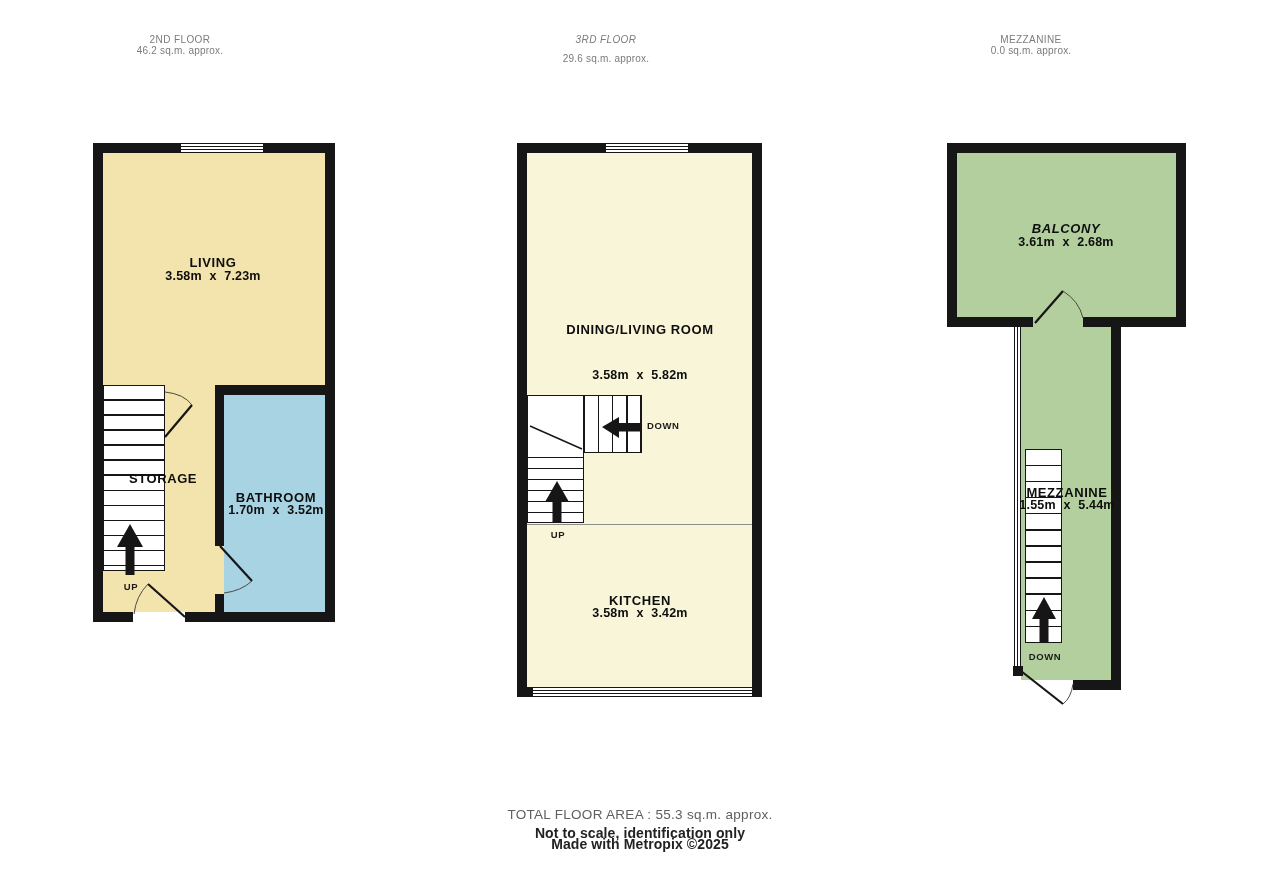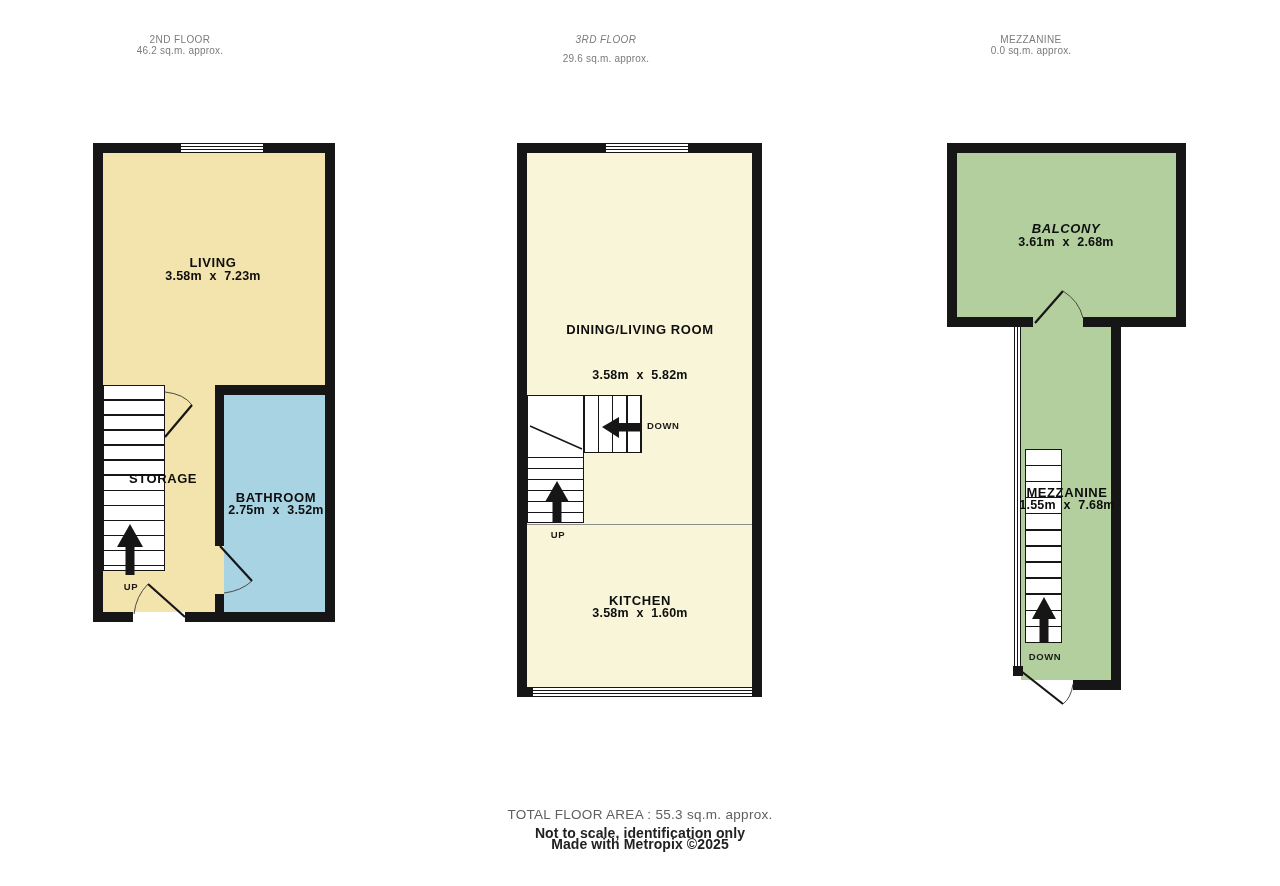--- a/index.html
+++ b/index.html
@@ -63,57 +63,57 @@
   <div class="wall" style="left:215px; top:594px; width:9px; height:18px;"></div>
   <div class="floor" style="left: 224px; top: 395px; width: 101px; height: 217px; background-color: rgb(168, 211, 226);"></div>
 
   <div class="stairs treads-h" style="left:103px; top:385px; width:62px; height:186px;"></div>
   <div class="gap" style="left:133px; top:612px; width:52px; height:10px;"></div>
 
   <div class="txt room-label" style="left:213px; top:256px;">LIVING</div>
   <div class="txt dims-label" style="left:213px; top:270px;">3.58m x 7.23m</div>
   <div class="txt room-label" style="left:163px; top:472px;">STORAGE</div>
   <div class="txt room-label" style="left:276px; top:491px;">BATHROOM</div>
-  <div class="txt dims-label" style="left:276px; top:504px;">2.75m x 3.52m</div>
+  <div class="txt dims-label" style="left:276px; top:504px;">1.70m x 3.52m</div>
   <div class="txt dir-label" style="left:131px; top:582px;">UP</div>
 
   <div class="wall" style="left:517px; top:143px; width:245px; height:554px;"></div>
   <div class="floor" style="left: 527px; top: 153px; width: 225px; height: 534px; background-color: rgb(248, 245, 216);"></div>
   <div class="window-h" style="left:606px; top:143px; width:82px;"></div>
   <div class="window-h" style="left:533px; top:687px; width:219px;"></div>
   <div class="divider" style="left:527px; top:524px; width:225px;"></div>
 
   <div class="stairs" style="left:527px; top:395px; width:57px; height:128px;">
     <div class="treads-h2" style="top:51px; height:74px;"></div>
   </div>
   <div class="stairs treads-v" style="left:584px; top:395px; width:58px; height:58px;"></div>
 
   <div class="txt room-label" style="left:640px; top:323px;">DINING/LIVING ROOM</div>
   <div class="txt dims-label" style="left:640px; top:337px;margin-top:32px;">3.58m x 5.82m</div>
   <div class="txt room-label" style="left:640px; top:594px;">KITCHEN</div>
-  <div class="txt dims-label" style="left:640px; top:607px;">3.58m x 1.60m</div>
+  <div class="txt dims-label" style="left:640px; top:607px;">3.58m x 3.42m</div>
   <div class="txt dir-label dir-label-left" style="left:647px; top:421px;">DOWN</div>
   <div class="txt dir-label" style="left:558px; top:530px;">UP</div>
 
   <div class="wall" style="left:947px; top:143px; width:239px; height:184px;"></div>
   <div class="floor" style="left: 957px; top: 153px; width: 219px; height: 164px; background-color: rgb(179, 207, 157);"></div>
 
   <div class="floor" style="left: 1033px; top: 317px; width: 50px; height: 10px; background-color: rgb(179, 207, 157);"></div>
 
   <div class="floor" style="left: 1021px; top: 327px; width: 90px; height: 353px; background-color: rgb(179, 207, 157);"></div>
   <div class="wall" style="left:1111px; top:327px; width:10px; height:363px;"></div>
   <div class="wall" style="left:1073px; top:680px; width:48px; height:10px;"></div>
   <div class="window-v" style="left:1014px; top:327px; height:345px;"></div>
   <div class="wall" style="left:1013px; top:666px; width:10px; height:10px;"></div>
   <div class="stairs treads-h3" style="left:1025px; top:449px; width:37px; height:194px;"></div>
 
   <div class="txt room-label" style="left:1066px; top:222px;font-style:italic;">BALCONY</div>
   <div class="txt dims-label" style="left:1066px; top:236px;">3.61m x 2.68m</div>
   <div class="txt room-label" style="left:1067px; top:486px;">MEZZANINE</div>
-  <div class="txt dims-label" style="left:1067px; top:499px;">1.55m x 7.68m</div>
+  <div class="txt dims-label" style="left:1067px; top:499px;">1.55m x 5.44m</div>
   <div class="txt dir-label" style="left:1045px; top:652px;">DOWN</div>
 
   <svg class="overlay" width="1280" height="886" viewBox="0 0 1280 886">
 
     <path class="leaf" d="M165 437 L192 405"></path>
     <path class="arc" d="M165 392 Q184 394 192 405"></path>
 
     <path class="leaf" d="M185 617 L148 584"></path>
     <path class="arc" d="M134 614 Q136 596 148 584"></path>
 

